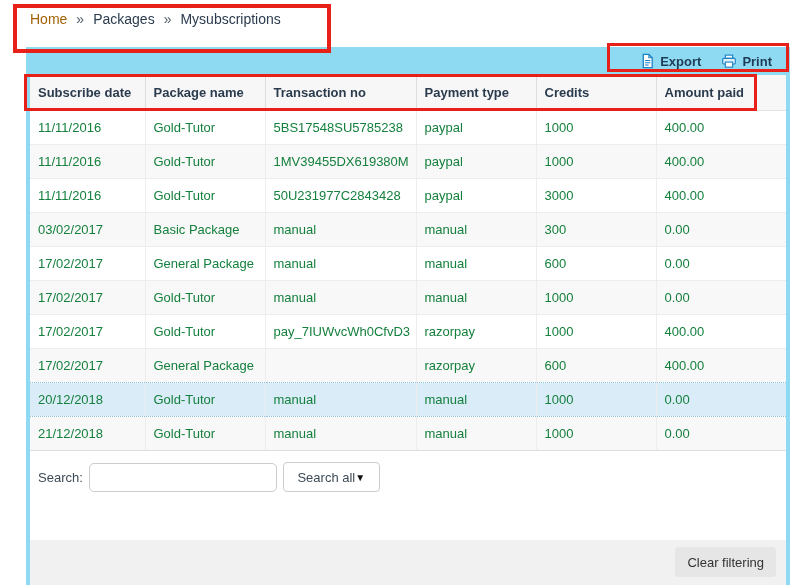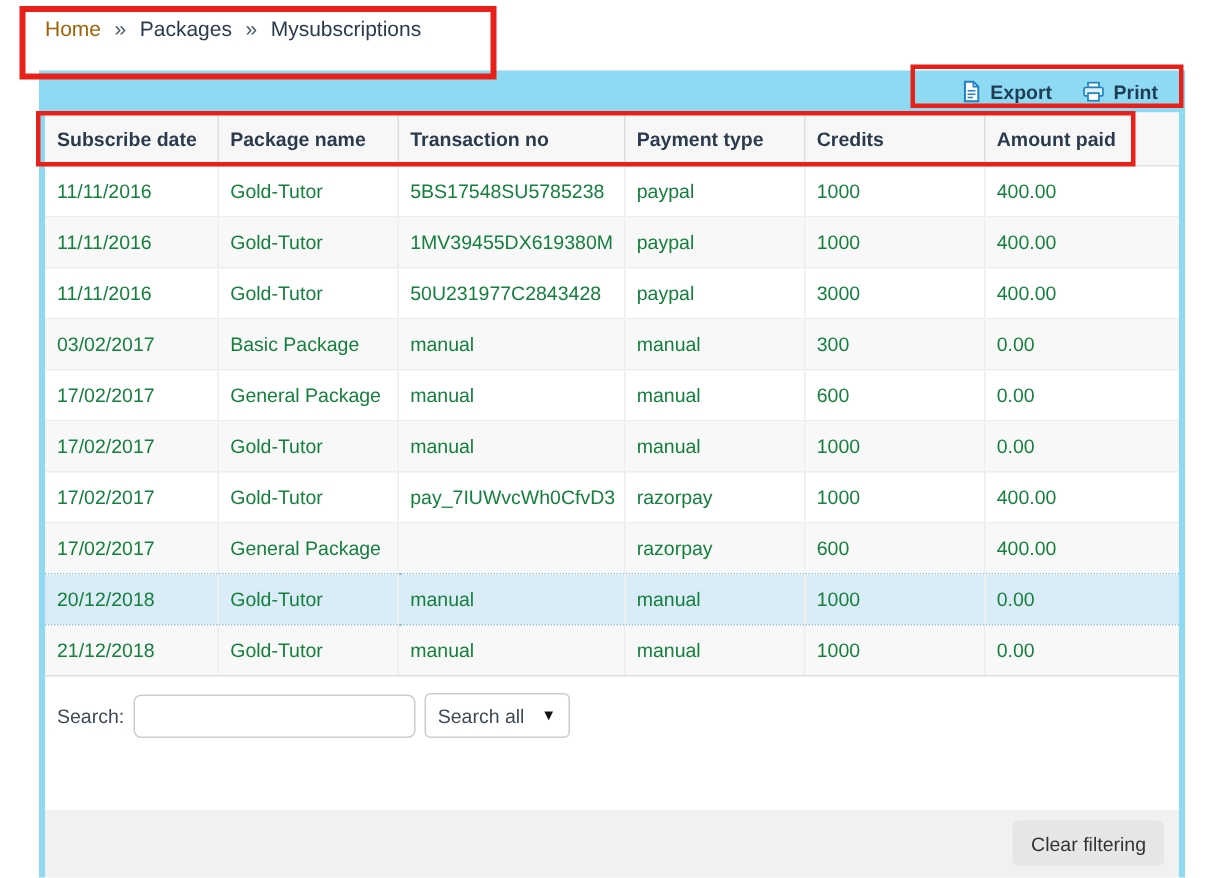--- a/index.html
+++ b/index.html
@@ -49,21 +49,21 @@
   .search-row {
     border-top:1px solid #ddd; background:#fff; padding:11px 8px 12px 8px;
     display:flex; align-items:center; gap:6px; font-size:13px; color:#3d4a56;
   }
   .search-input {
     width:188px; height:29px; border:1px solid #ccc; border-radius:5px;
     font:13px "Liberation Sans", sans-serif; padding:0 8px; color:#333; background:#fff;
   }
   .fake-select {
     height:30px; border:1px solid #ccc; border-radius:4px; background:#fff;
-    display:flex; align-items:center; justify-content:space-between;
+    display:flex; align-items:center; justify-content:center;
     padding:0 8px; color:#3d4a56; cursor:pointer;
   }
   .scope-select { width:97px; }
   .arrow { font-size:10px; color:#111; }
   .gray-btn {
     height:30px; background:#e6e6e6; border:none; border-radius:4px;
     font:13px "Liberation Sans", sans-serif; color:#333; padding:0 12px; cursor:pointer;
   }
   .clear-row {
     background:#f1f1f1; padding:7px 10px 9px 10px;

